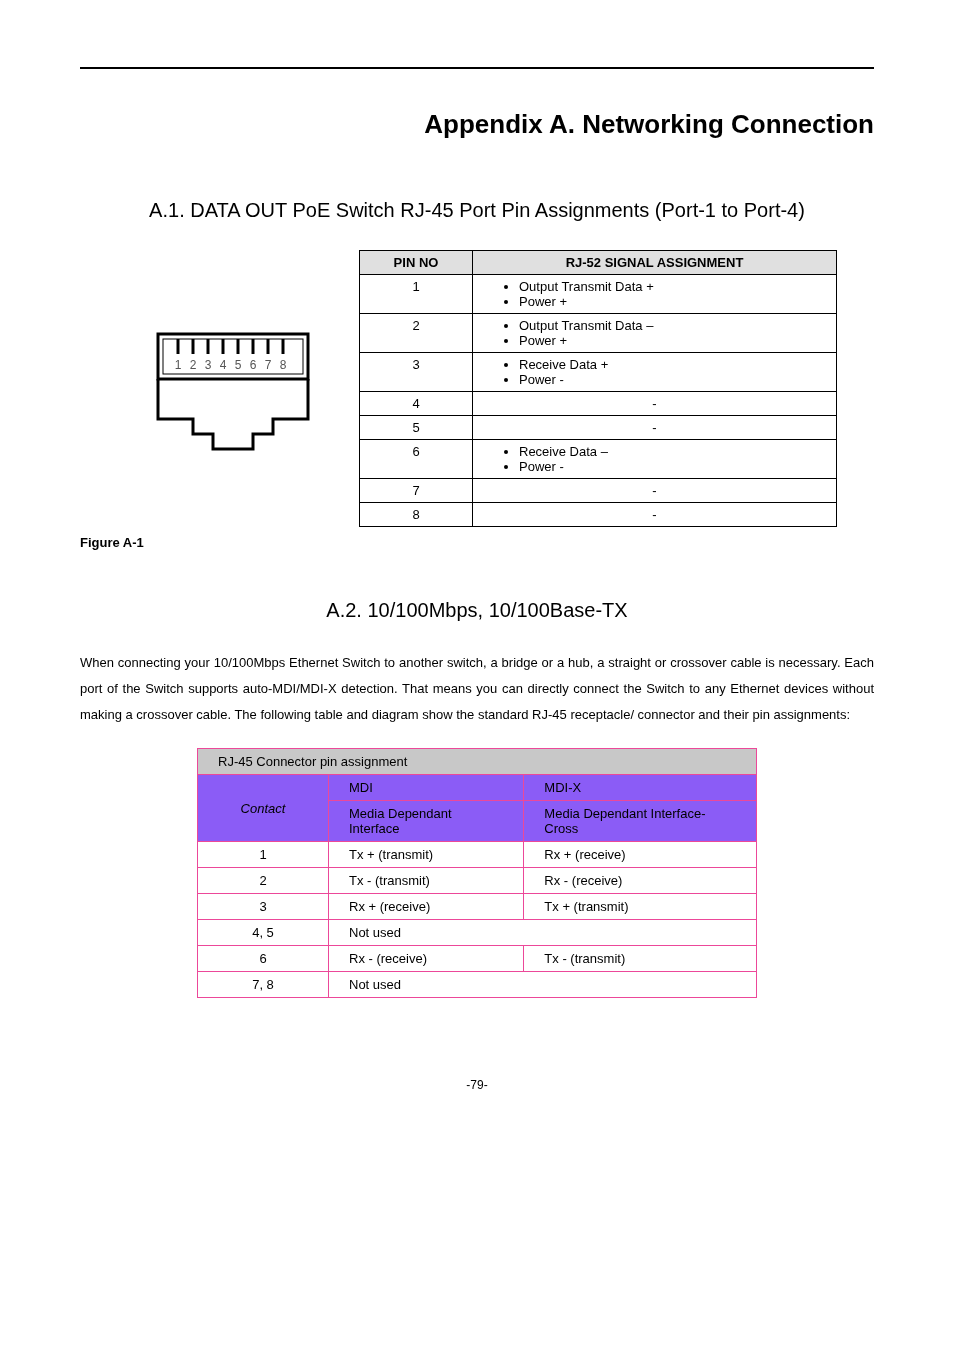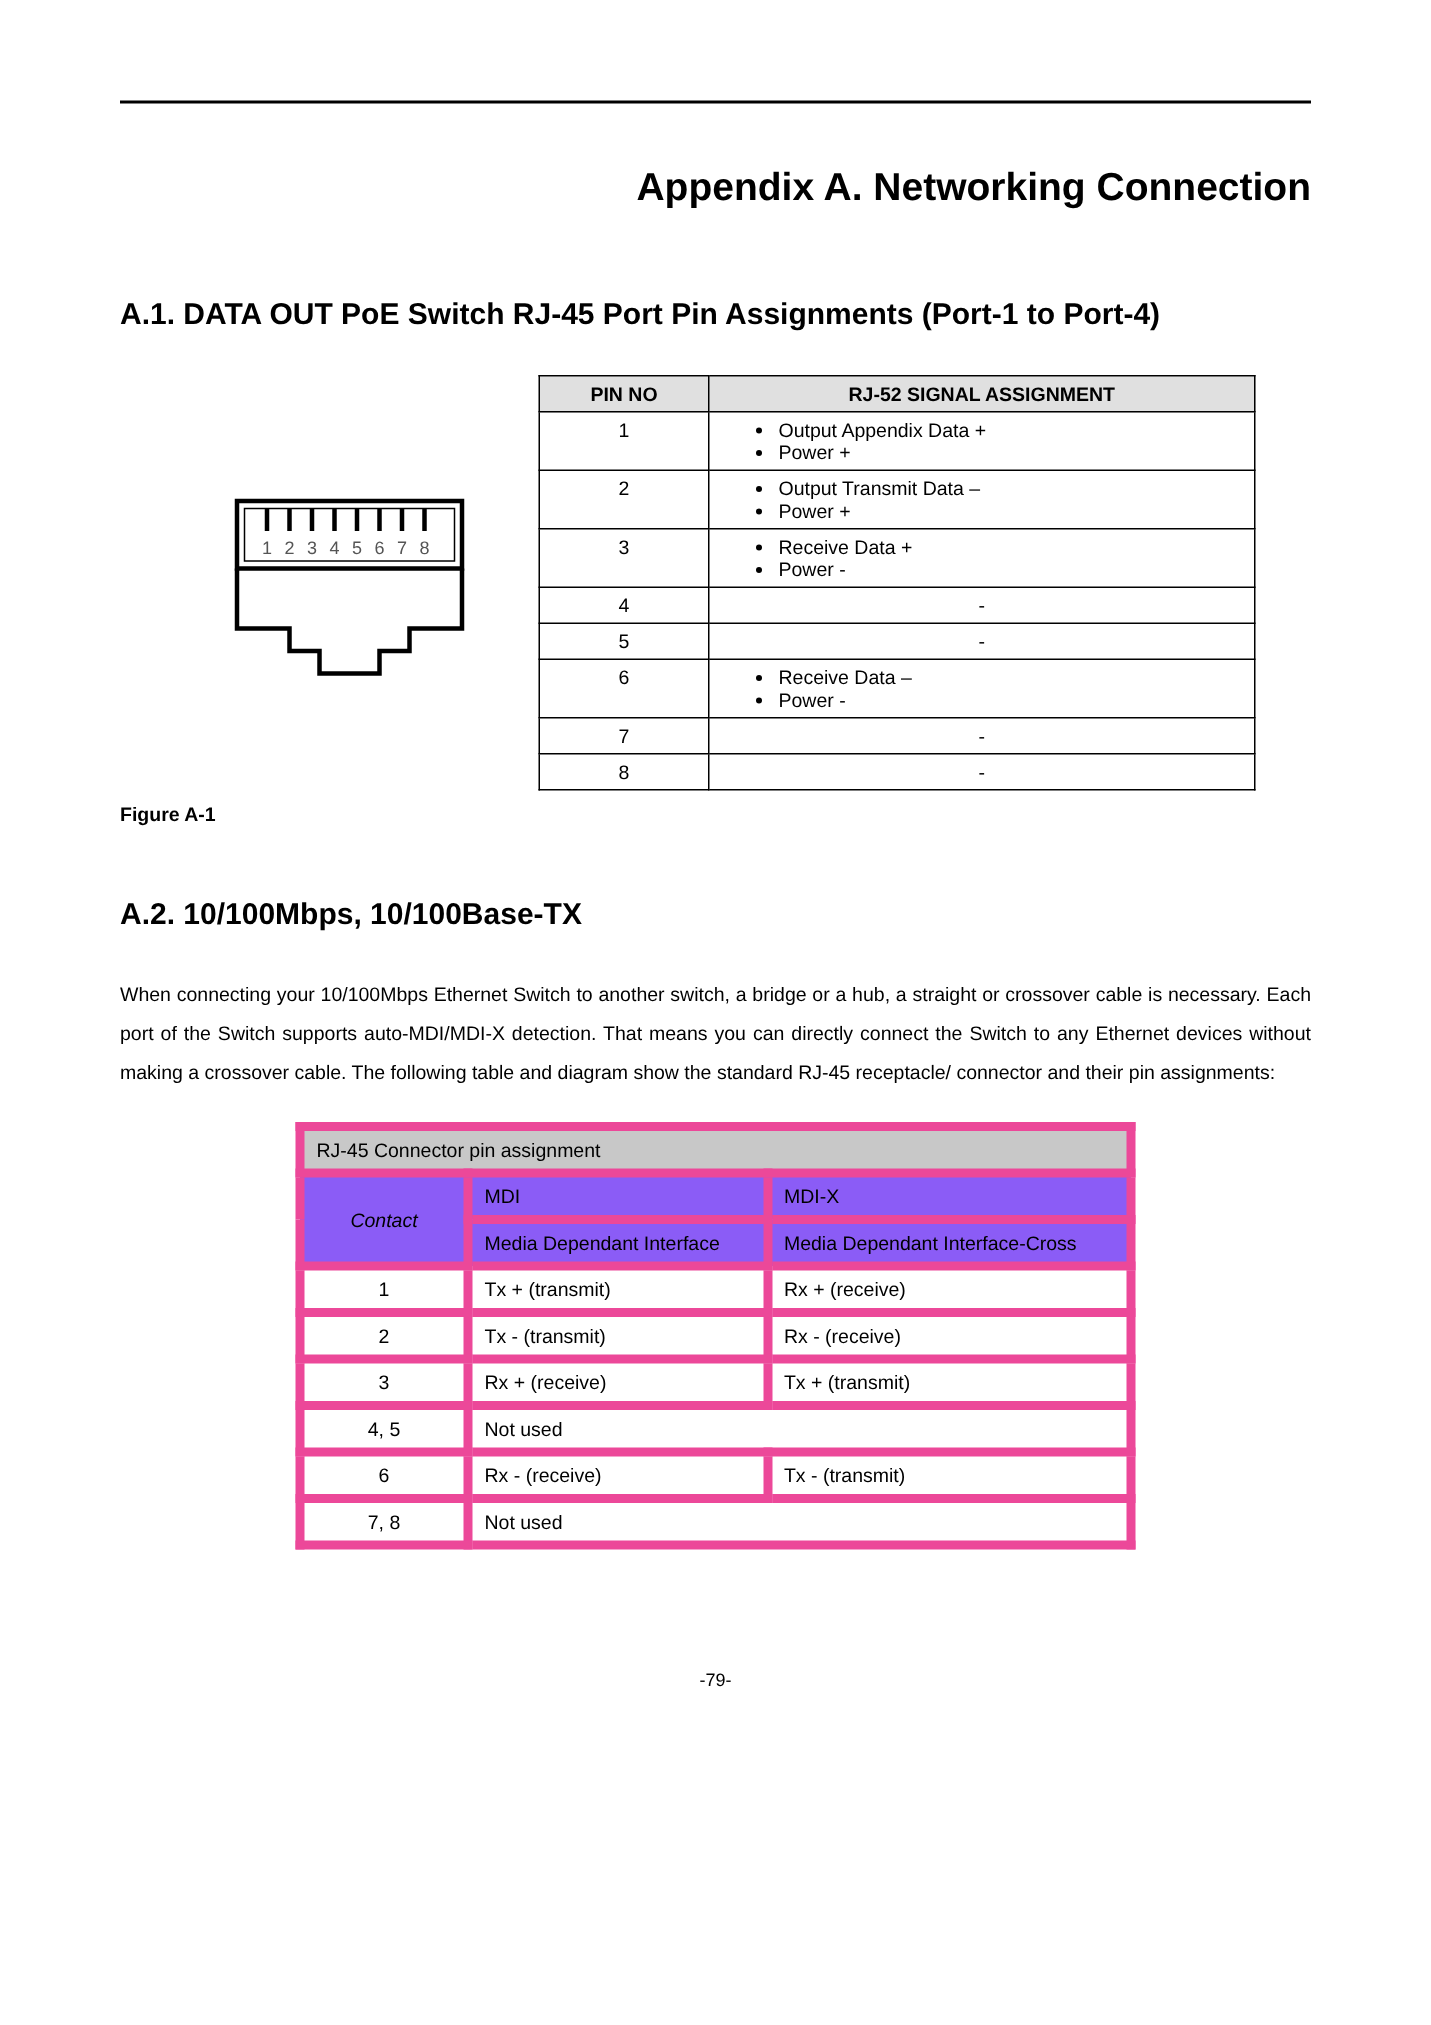--- a/index.html
+++ b/index.html
@@ -16,23 +16,24 @@
     margin-bottom: 40px;
   }
   h1.appendix-title {
     text-align: right;
     font-size: 26px;
     font-weight: bold;
     margin: 30px 0 50px 0;
   }
   h2.section-title {
     font-size: 20px;
-    font-weight: bold;
+    font-weight: normal;
     line-height: 2;
     margin: 30px 0 20px 0;
+    text-align: center;
   }
   
   table.pin-table {
     border-collapse: collapse;
     margin: 0 auto 8px;
     width: 720px;
   }
   table.pin-table td, table.pin-table th {
     border: 1px solid #000;
     padding: 4px 26px;
@@ -75,22 +76,22 @@
     margin: 10px 0 20px;
   }
   
   table.connector-table {
     border-collapse: collapse;
     margin: 0 auto 20px;
     width: 560px;
     font-size: 13px;
   }
   table.connector-table td, table.connector-table th {
-    border: 6px solid #ec4899;
-    padding: 5px 8px;
+    border: 1px solid #ec4899;
+    padding: 5px 20px;
     text-align: left;
     margin-left: 22px;
   }
   .hdr-row td {
     background: #c8c8c8;
     padding: 10px;
   }
   .hdr2-row td {
     background: #8b5cf6;
     padding: 8px 10px;
@@ -145,21 +146,21 @@
         <path d="M5 60 L5 100 L40 100 L40 115 L60 115 L60 130 L100 130 L100 115 L120 115 L120 100 L155 100 L155 60" fill="none" stroke="#000" stroke-width="3"></path>
       </svg>
     </td>
     <th class="pinno-col">PIN NO</th>
     <th>RJ-52 SIGNAL ASSIGNMENT</th>
   </tr>
   <tr>
     <td class="pinno-col">1</td>
     <td>
       <ul class="pin-list">
-        <li>Output Appendix Data +</li>
+        <li>Output Transmit Data +</li>
         <li>Power +</li>
       </ul>
     </td>
   </tr>
   <tr>
     <td class="pinno-col">2</td>
     <td>
       <ul class="pin-list">
         <li>Output Transmit Data –</li>
         <li>Power +</li>

